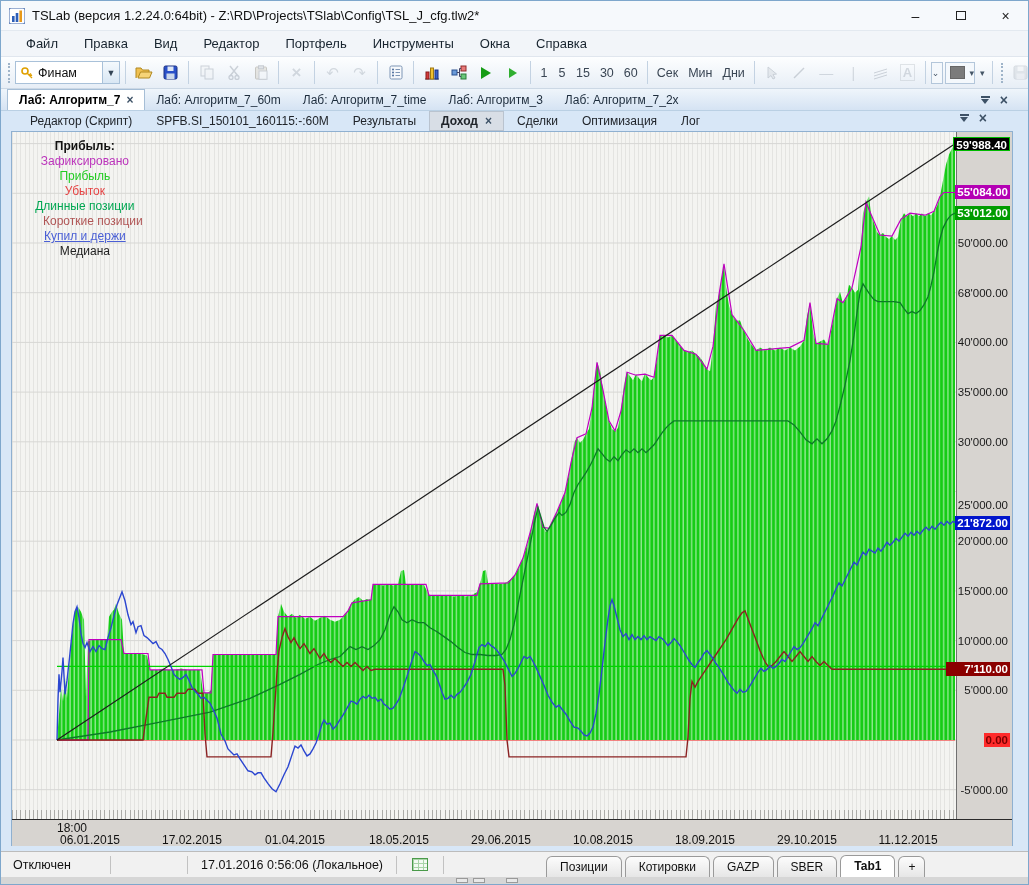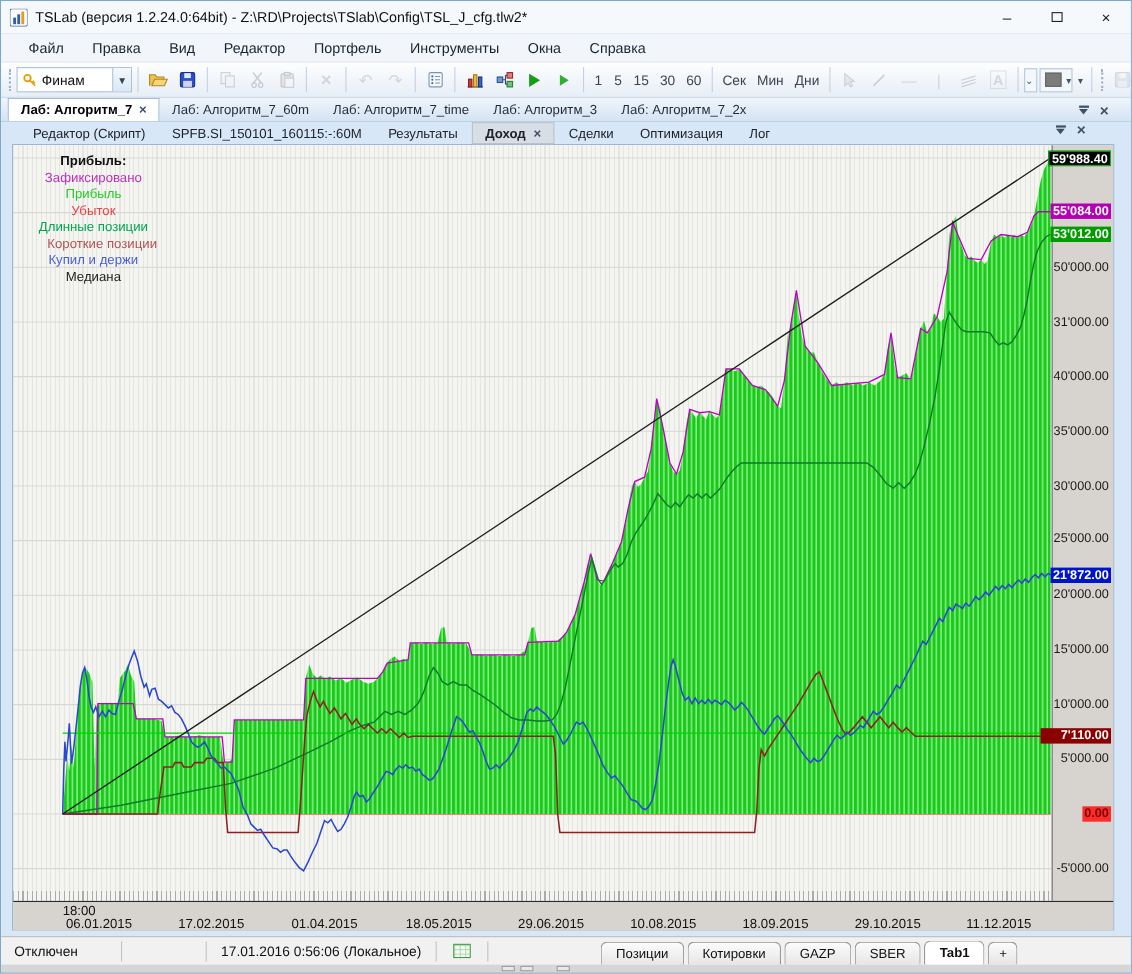--- a/index.html
+++ b/index.html
@@ -366,35 +366,35 @@
           </svg>
           <div class="ticks"></div>
           <div class="legend">
             <div class="lg-title">Прибыль:</div>
             <div id="legend-items">
                 <div style="color: rgb(187, 51, 187);">Зафиксировано</div>
                 <div style="color: rgb(34, 204, 34);">Прибыль</div>
                 <div style="color: rgb(230, 69, 69);">Убыток</div>
                 <div style="color: rgb(0, 166, 81);">Длинные позиции</div>
                 <div style="color: rgb(176, 85, 85); margin-left: 16px;">Короткие позиции</div>
-                <div style="color: rgb(74, 95, 213);">Купил и держи</div>
+                <div style="color: rgb(74, 95, 213); text-decoration: underline;">Купил и держи</div>
                 <div style="color: rgb(34, 34, 34);">Медиана</div>
               </div>
           </div>
         </div>
         <div class="yaxis" id="yaxis">
             <div class="ylabel marked" style="top: 5px; background: rgb(0, 0, 0); color: rgb(255, 255, 255); border: 1px solid rgb(0, 187, 0);">59'988.40</div>
             <div class="ylabel marked" style="top: 53px; background: rgb(180, 0, 180); color: rgb(255, 255, 255);">55'084.00</div>
             <div class="ylabel marked" style="top: 74px; background: rgb(0, 156, 0); color: rgb(255, 255, 255); margin-left: 32px;">53'012.00</div>
             <div class="ylabel" style="top: 104px;">50'000.00</div>
-            <div class="ylabel" style="top: 154px;">31'000.00</div>
+            <div class="ylabel" style="top: 154px;">68'000.00</div>
             <div class="ylabel" style="top: 203px;">40'000.00</div>
             <div class="ylabel" style="top: 253px;">35'000.00</div>
             <div class="ylabel" style="top: 303px;">30'000.00</div>
-            <div class="ylabel" style="top: 351px;">25'000.00</div>
+            <div class="ylabel" style="top: 366px;">25'000.00</div>
             <div class="ylabel marked" style="top: 384px; background: rgb(0, 20, 204); color: rgb(255, 255, 255);">21'872.00</div>
             <div class="ylabel" style="top: 402px;">20'000.00</div>
             <div class="ylabel" style="top: 452px;">15'000.00</div>
             <div class="ylabel" style="top: 502px;">10'000.00</div>
             <div class="ylabel marked" style="top: 530px; background: rgb(139, 0, 0); color: rgb(255, 255, 255); padding-left: 18px;">7'110.00</div>
             <div class="ylabel" style="top: 551px;">5'000.00</div>
             <div class="ylabel marked" style="top: 601px; background: rgb(255, 43, 43); color: rgb(122, 0, 0);">0.00</div>
             <div class="ylabel" style="top: 651px;">-5'000.00</div>
           </div>
       </div>

